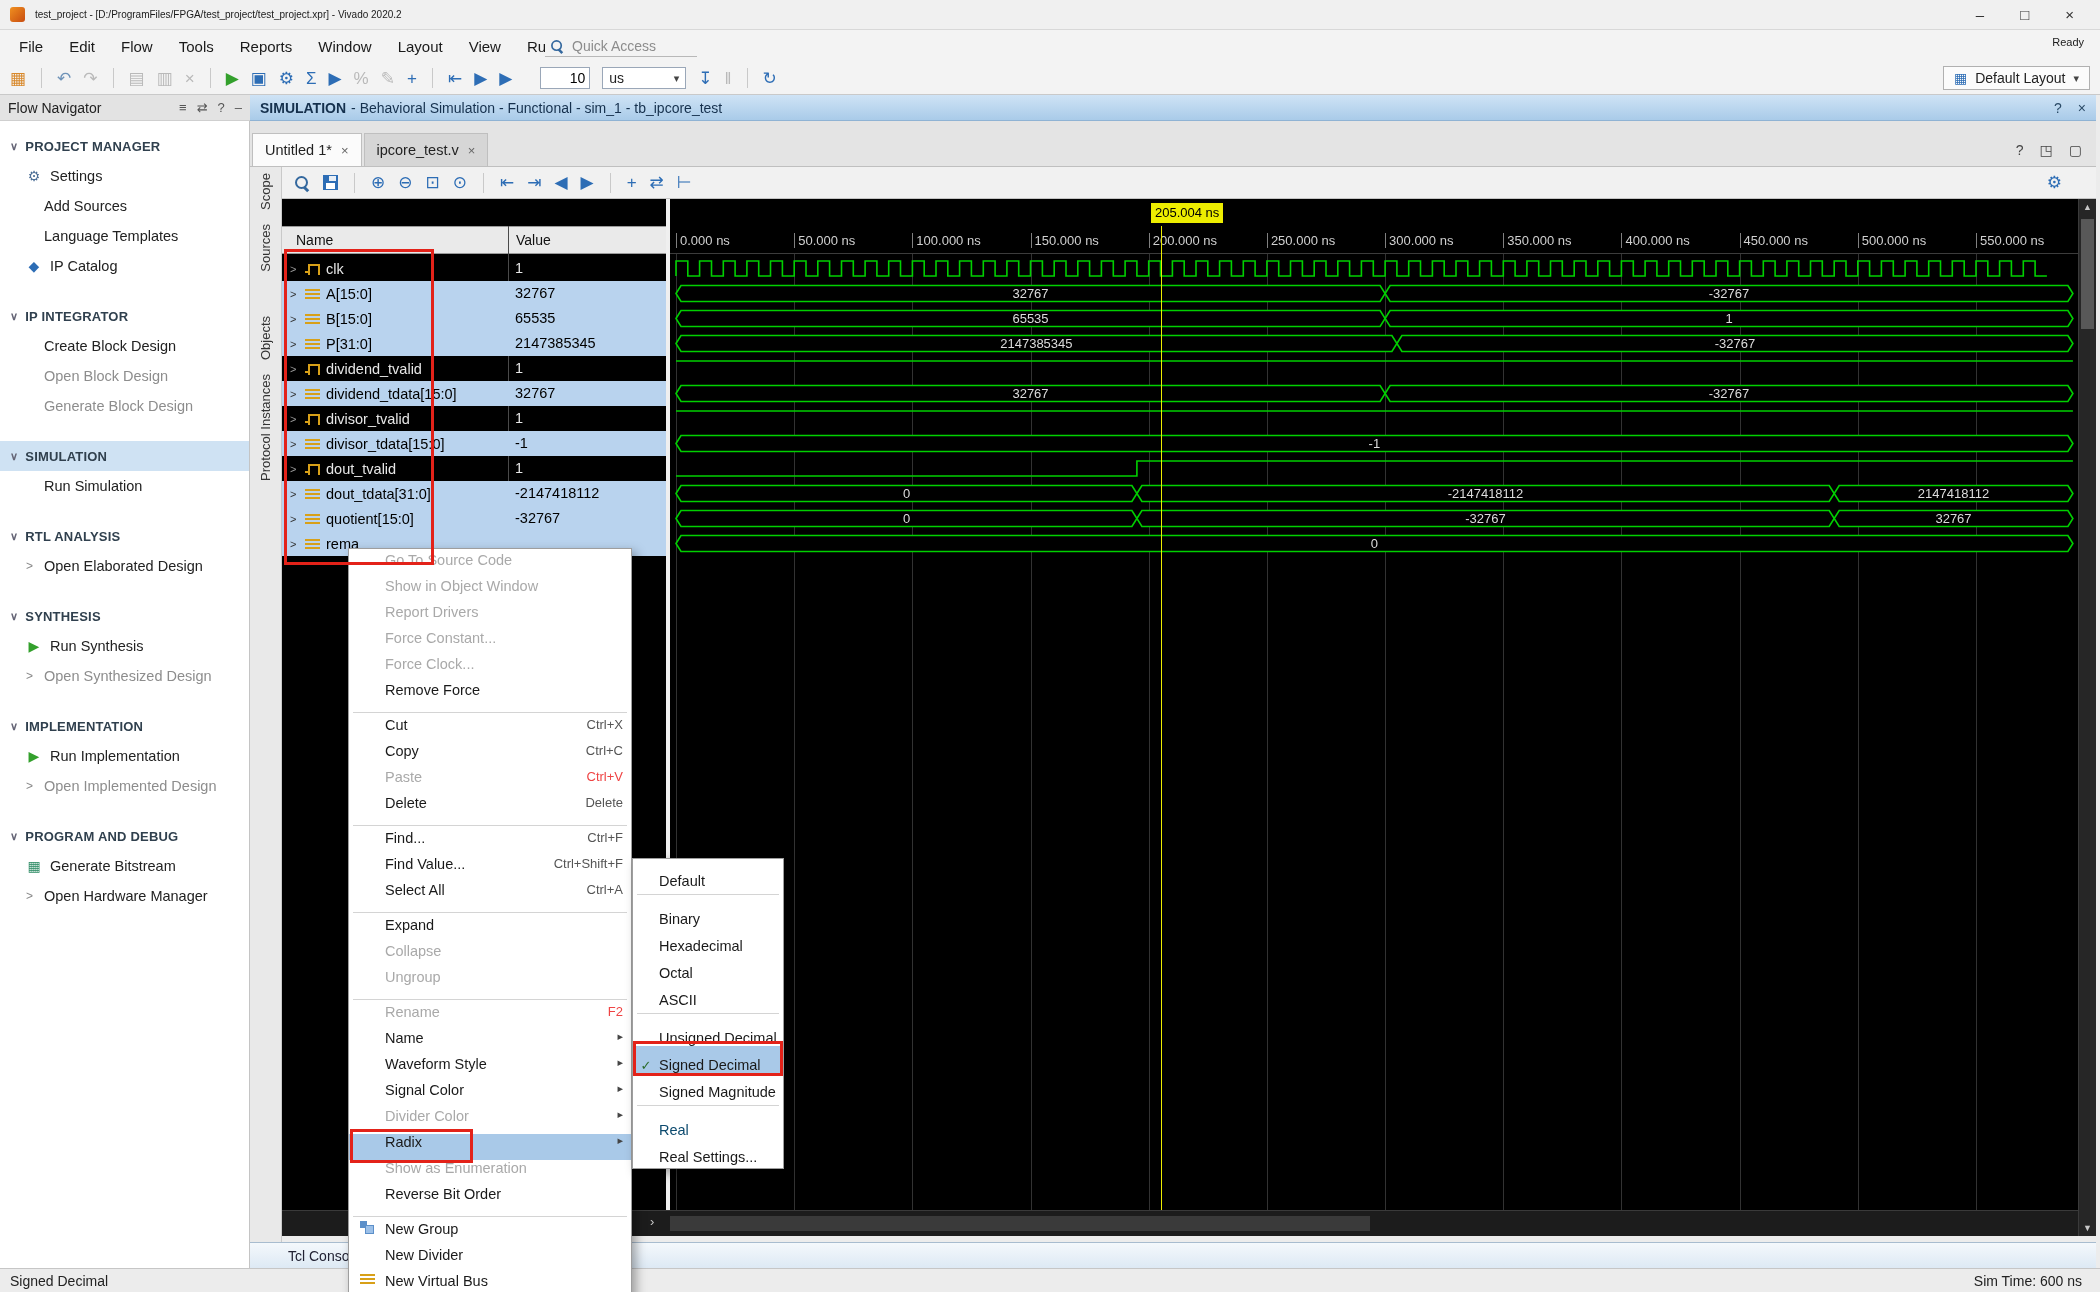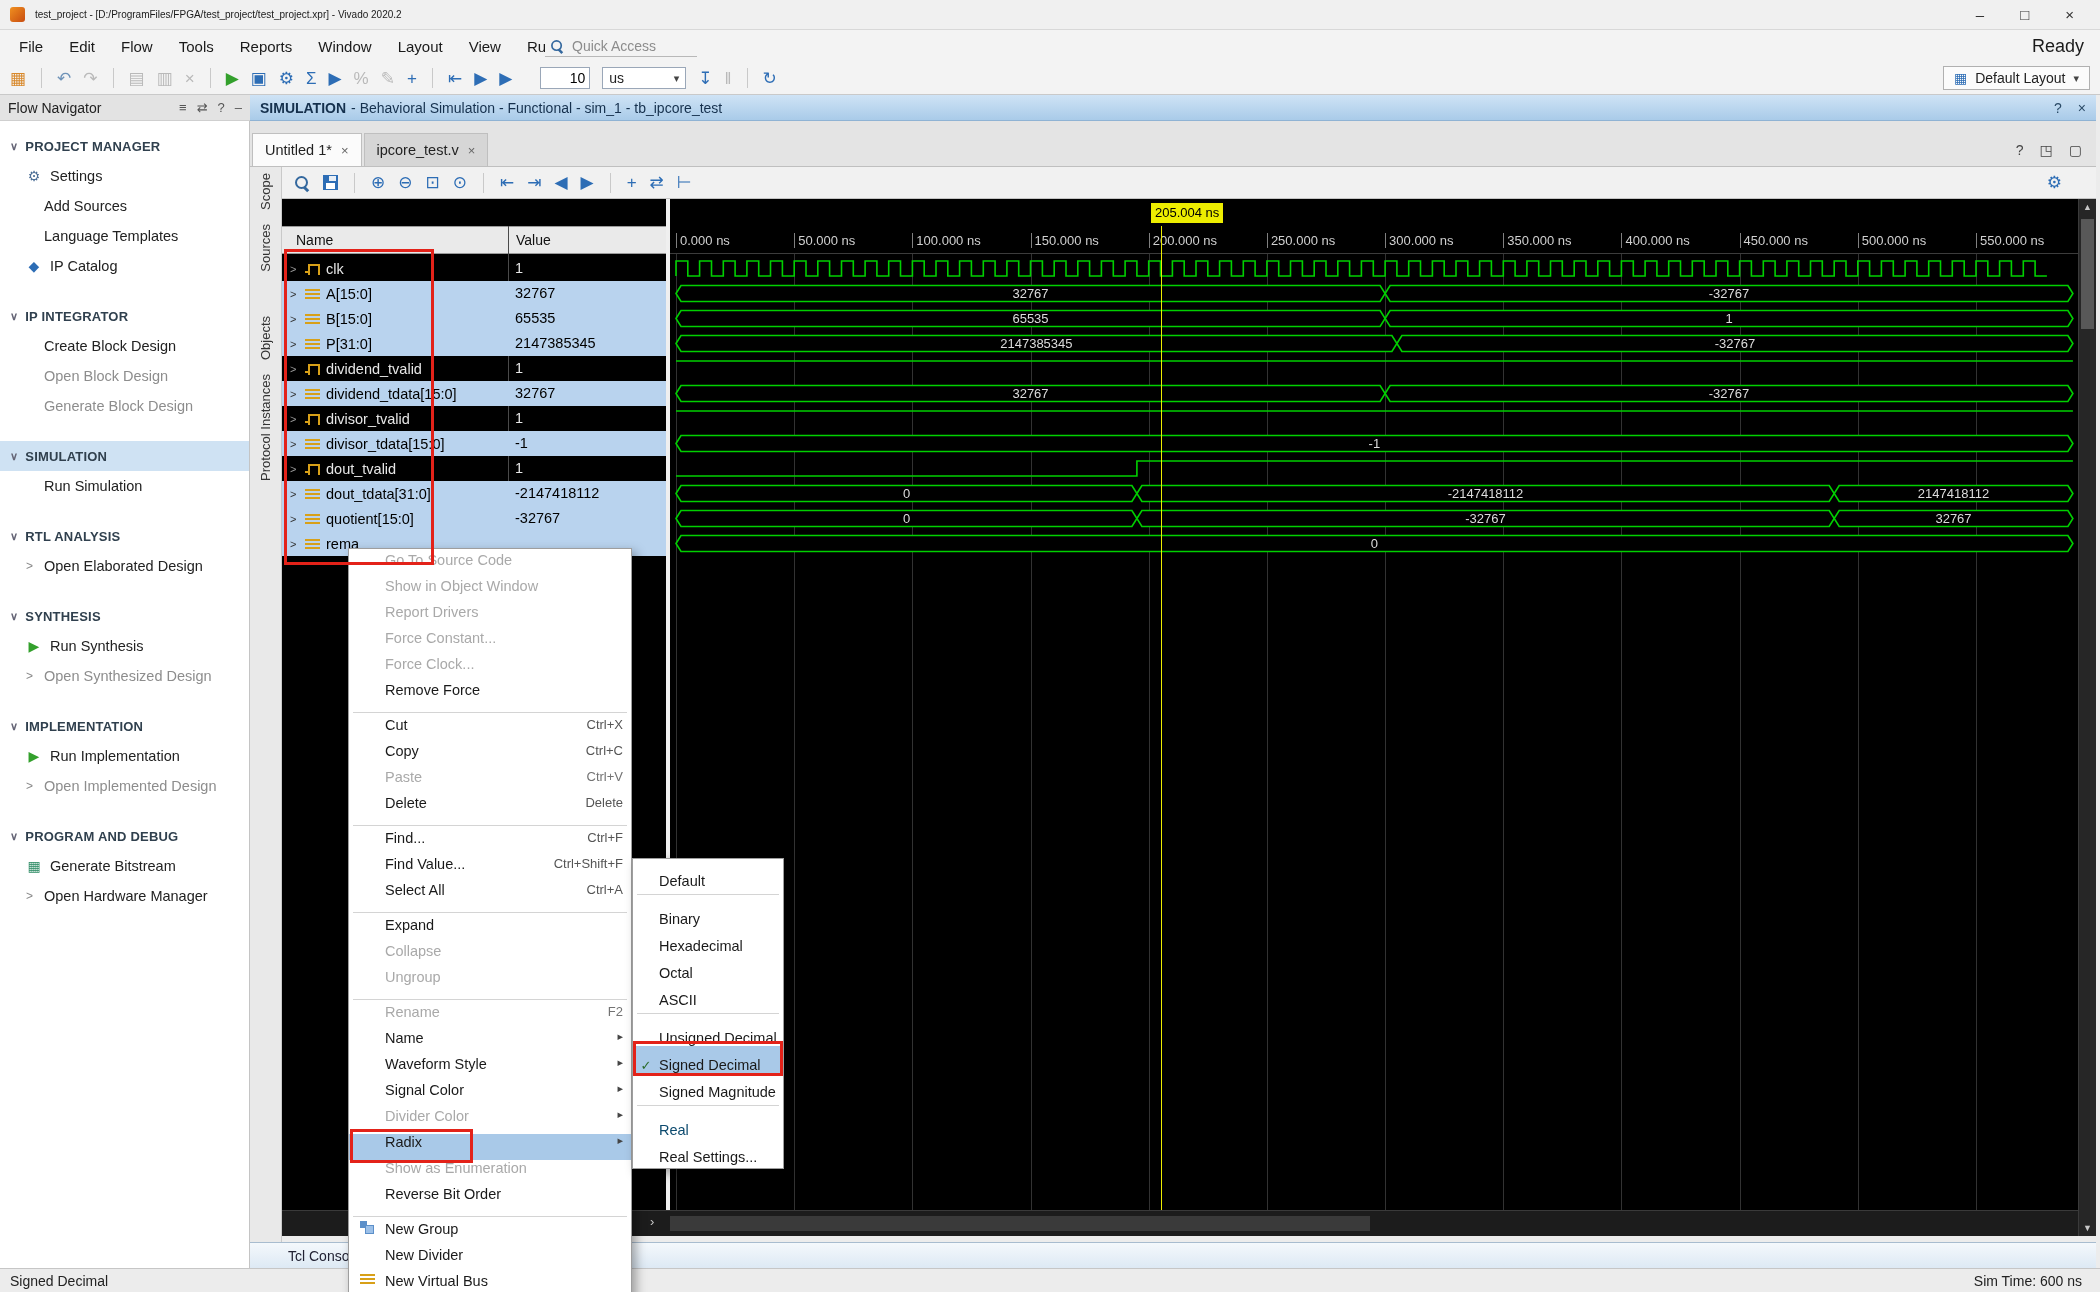--- a/index.html
+++ b/index.html
@@ -10,21 +10,21 @@
 
 #titlebar{position:absolute;left:0;top:0;width:2100px;height:30px;background:#f0f0f0;border-bottom:1px solid #d8d8d8;display:flex;align-items:center;padding:0 10px;gap:10px}
 #vivado-logo{width:15px;height:15px;background:linear-gradient(135deg,#f09020,#c84c10);border-radius:3px;flex:none}
 #titlebar .title{font-size:10px;color:#1a1a1a}
 #win-controls{margin-left:auto;display:flex;gap:36px;padding-right:16px;color:#333;font-size:15px}
 
 
 #menubar{position:absolute;left:0;top:30px;width:2100px;height:32px;background:#f3f3f3;display:flex;align-items:center;padding:0 6px;font-size:15px;color:#1a1a1a}
 .menu-item{padding:4px 13px;border-radius:2px}
 #quick-access{position:absolute;left:545px;top:35px;width:152px;height:22px;border-bottom:1px solid #b8b8b8;display:flex;align-items:center;gap:7px;color:#8c8c8c;font-size:14px;padding:0 4px;background:#f3f3f3}
-#ready{position:absolute;right:16px;top:36px;font-size:18px;color:#1a1a1a}
+#ready{position:absolute;right:16px;top:36px;font-size:11px;color:#1a1a1a}
 
 
 #toolbar{position:absolute;left:0;top:62px;width:2100px;height:33px;background:#f3f3f3;border-bottom:1px solid #c9c9c9;display:flex;align-items:center;padding:0 10px;gap:12px}
 .tb-glyph{font-size:17px;line-height:1;display:inline-block;cursor:default}
 .tb-sep{width:1px;height:20px;background:#c9c9c9;margin:0 3px}
 #time-input{width:50px;height:22px;border:1px solid #9aa7b8;background:#fff;font-size:14px;text-align:right;padding:0 4px;font-family:"Liberation Sans",sans-serif;margin-left:16px}
 #unit-select{width:84px;height:22px;border:1px solid #9aa7b8;background:#fff;font-size:14px;display:flex;align-items:center;padding:0 6px;color:#222}
 #unit-select .arrow{margin-left:auto;font-size:11px;color:#444}
 #layout-select{margin-left:auto;height:24px;border:1px solid #b0b0b0;background:#fbfbfb;display:flex;align-items:center;gap:8px;padding:0 10px;font-size:14px;color:#222}
 #layout-select .l-ico{color:#2d6db5;font-size:14px}
@@ -106,21 +106,21 @@
 #statusbar .right{margin-left:auto;padding-right:8px}
 
 
 #context-menu{position:absolute;left:348px;top:548px;width:284px;background:#fff;border:1px solid #9e9e9e;box-shadow:4px 4px 10px rgba(0,0,0,.35);padding:3px 0;z-index:100}
 .cm-item{height:26px;display:flex;align-items:flex-start;padding-right:8px;font-size:14.5px;color:#1a1a1a}
 .cm-item .gut{width:36px;display:flex;justify-content:center;align-items:center;flex:none}
 .cm-item .lbl{flex:1;white-space:nowrap}
 .cm-item .sc{font-size:13px;color:#555;margin-left:12px;white-space:nowrap}
 .cm-item .sub{color:#444;font-size:11px;margin-left:12px;width:10px;text-align:right}
 .cm-item.dis{color:#a9a9a9}
-.cm-item.dis .sc{color:#737373}
+.cm-item.dis .sc{color:#ef4444}
 .cm-item.hl{background:#a9c9e8}
 .cm-sep{height:1px;background:#d4d4d4;margin:4px 4px}
 
 #radix-submenu{position:absolute;left:632px;top:858px;width:152px;background:#fff;border:1px solid #9e9e9e;box-shadow:4px 4px 10px rgba(0,0,0,.35);padding:3px 0;z-index:110}
 .sm-item{height:27px;display:flex;align-items:flex-end;font-size:14.5px;color:#1a1a1a;padding-right:8px}
 .sm-item .gut{width:26px;text-align:center;font-size:13px;color:#2a6b2a;flex:none}
 .sm-item .lbl{white-space:nowrap}
 .sm-item.dis{color:#0c4a6e}
 .sm-item.hl{background:#a9c9e8}
 .sm-sep{height:1px;background:#d4d4d4;margin:5px 4px}

